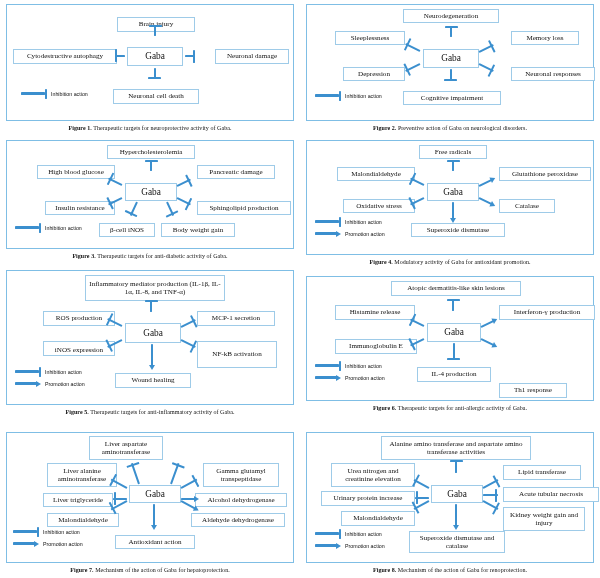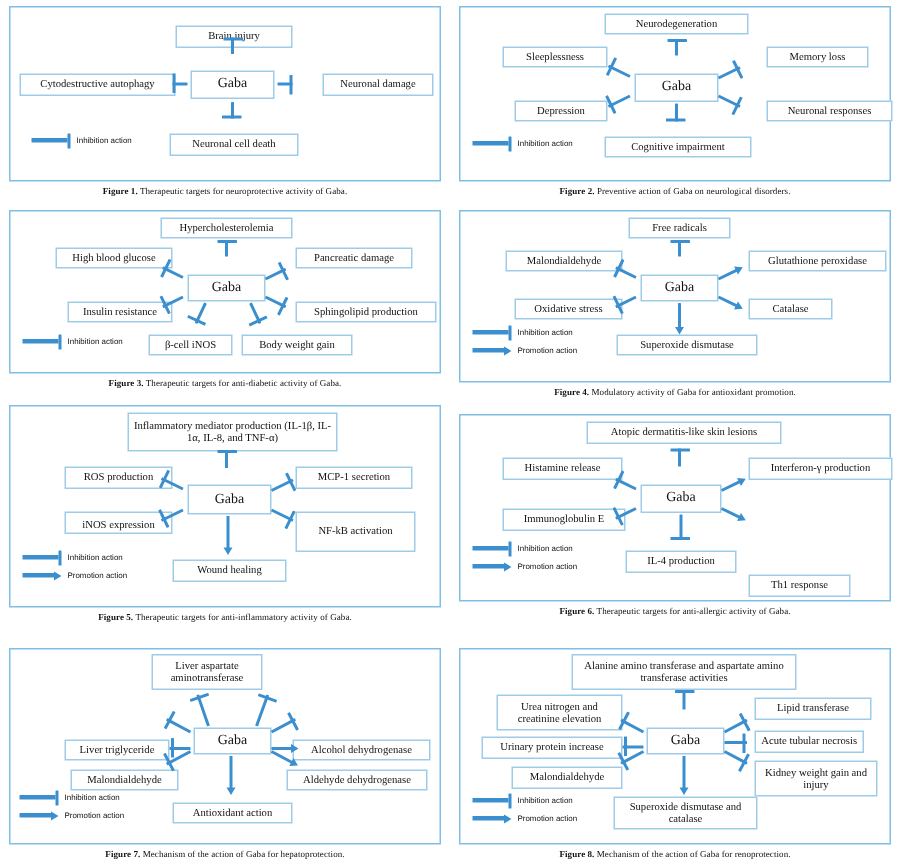--- a/index.html
+++ b/index.html
@@ -471,22 +471,28 @@
     <div class="caption">
       <b>Figure 6.</b> <span>Therapeutic targets for anti-allergic activity of Gaba.</span>
     </div>
   </div>
 
   <div class="fig" style="left:6px;top:432px;width:288px;height:142px;">
     <div class="panel" style="height:120px;">
       <div class="node center" style="left:122px;top:52px;width:52px;height:18px;">
           <span>Gaba</span>
         </div>
-      <div class="node wrap" style="left:94px;top:3px;width:74px;height:24px;justify-content:flex-end;">
+      <div class="node wrap" style="left:82px;top:3px;width:74px;height:24px;justify-content:flex-end;">
           <span>Liver aspartate aminotransferase</span>
+        </div>
+      <div class="node wrap" style="left:40px;top:30px;width:70px;height:24px;">
+          <span>Liver alanine aminotransferase</span>
+        </div>
+      <div class="node wrap" style="left:196px;top:30px;width:76px;height:24px;">
+          <span>Gamma glutamyl transpeptidase</span>
         </div>
       <div class="node" style="left:36px;top:60px;width:70px;height:14px;">
           <span>Liver triglyceride</span>
         </div>
       <div class="node" style="left:188px;top:60px;width:92px;height:14px;">
           <span>Alcohol dehydrogenase</span>
         </div>
       <div class="node" style="left:40px;top:80px;width:72px;height:14px;">
           <span>Malondialdehyde</span>
         </div>
@@ -566,21 +572,21 @@
         </div>
       <div class="node wrap" style="left:24px;top:30px;width:84px;height:24px;">
           <span>Urea nitrogen and creatinine elevation</span>
         </div>
       <div class="node" style="left:196px;top:32px;width:78px;height:15px;">
           <span>Lipid transferase</span>
         </div>
       <div class="node" style="left:14px;top:58px;width:94px;height:15px;">
           <span>Urinary protein increase</span>
         </div>
-      <div class="node" style="left:196px;top:54px;width:73px;height:15px;">
+      <div class="node" style="left:196px;top:54px;width:96px;height:15px;">
           <span>Acute tubular necrosis</span>
         </div>
       <div class="node" style="left:34px;top:78px;width:74px;height:15px;">
           <span>Malondialdehyde</span>
         </div>
       <div class="node wrap" style="left:196px;top:74px;width:82px;height:24px;">
           <span>Kidney weight gain and injury</span>
         </div>
       <div class="node wrap" style="left:102px;top:98px;width:96px;height:22px;">
           <span>Superoxide dismutase and catalase</span>

